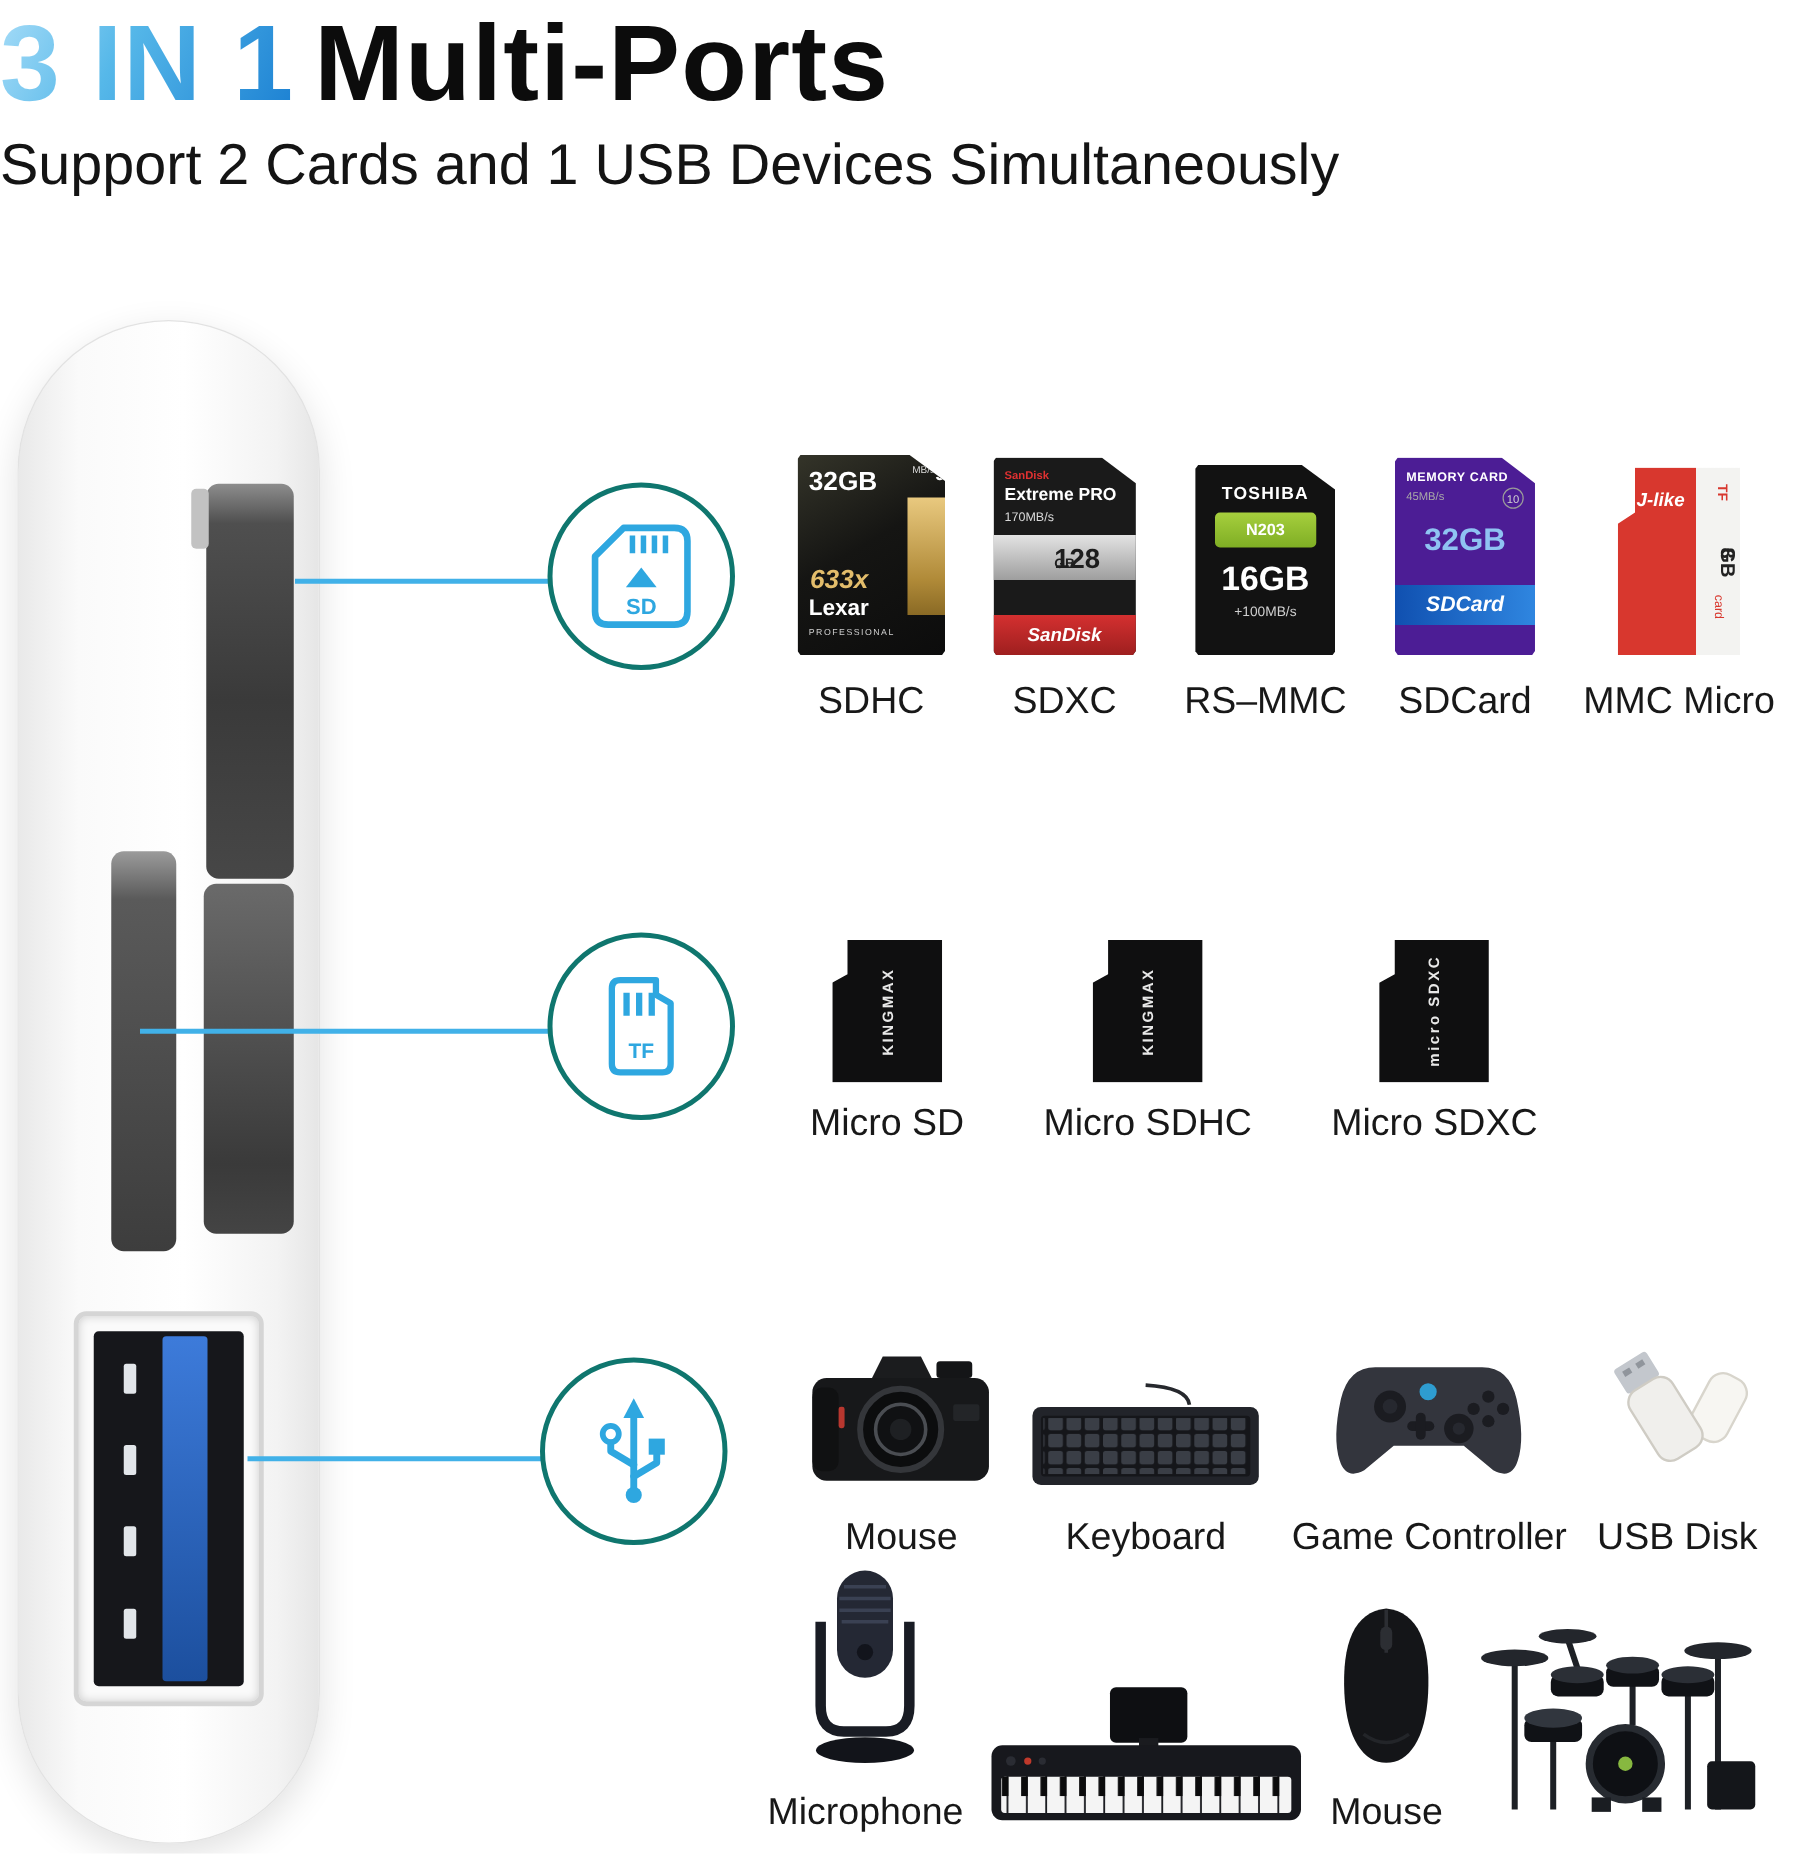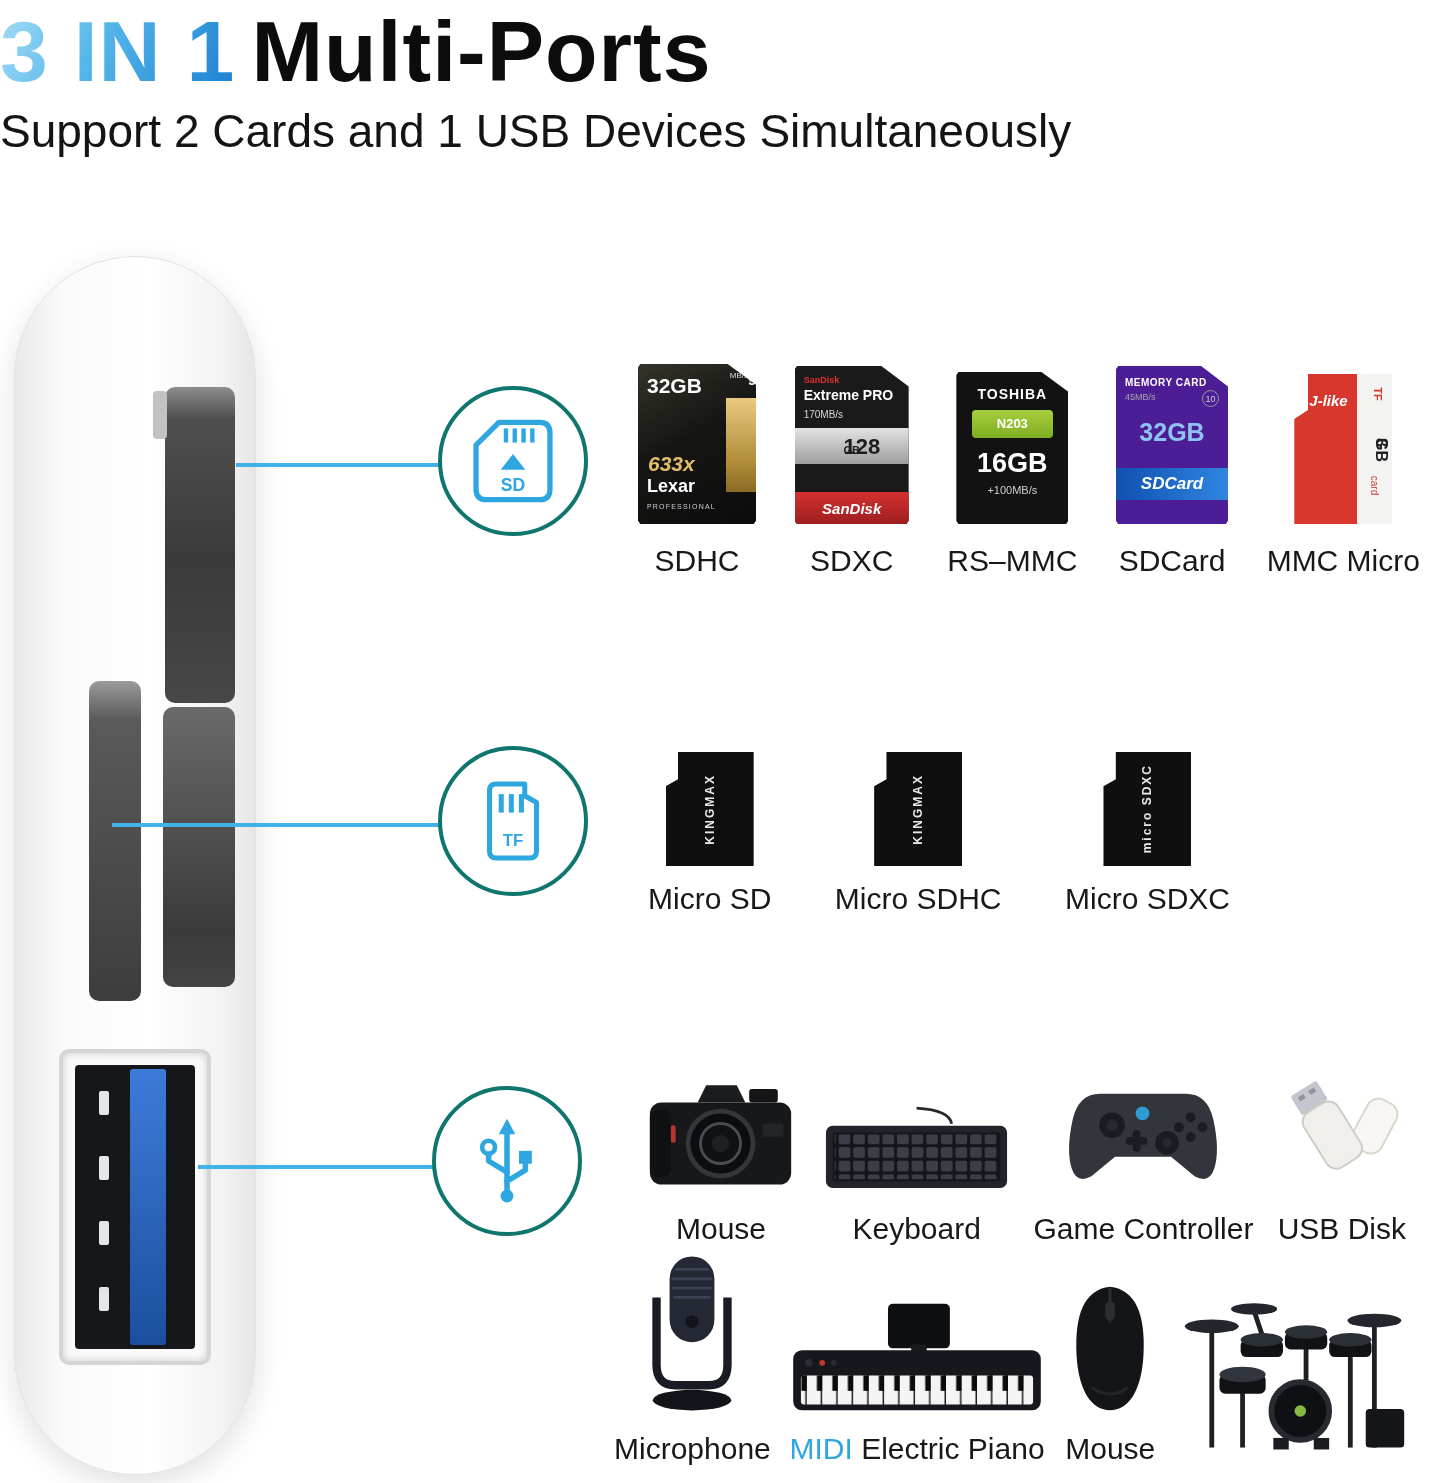--- a/index.html
+++ b/index.html
@@ -375,21 +375,20 @@
           <rect x="100" y="6" width="64" height="46" rx="5" fill="#0e0f12"></rect>
           <rect x="124" y="48" width="16" height="10" fill="#1a1b1f"></rect>
           <rect x="2" y="54" width="256" height="62" rx="9" fill="#17181d"></rect>
           <circle cx="18" cy="67" r="4" fill="#2a2c33"></circle>
             <circle cx="32" cy="67" r="3" fill="#c0392b"></circle>
           <circle cx="44" cy="67" r="3" fill="#2a2c33"></circle>
           <rect x="10" y="80" width="240" height="30" rx="3" fill="url(#pkw)"></rect>
           <rect x="10" y="80" width="240" height="16" fill="url(#pkb)"></rect>
         </svg>
       </span>
-      <div class="item-label"><span class="hl">MIDI</span><span> Electric Piano</span></div>
     </div>
 
     <div class="item">
       <span>
         <svg width="94" height="134" viewBox="0 0 98 140">
           <path d="M49 5 C22 8 12 34 14 76 c2 38 16 58 35 58 s33 -20 35 -58 C86 34 76 8 49 5 z" fill="#141518"></path>
           <line x1="49" y1="6" x2="49" y2="42" stroke="#2c2e33" stroke-width="3"></line>
           <rect x="44" y="20" width="10" height="20" rx="5" fill="#2c2e33"></rect>
           <path d="M30 110 q19 14 38 0" stroke="#232529" stroke-width="3" fill="none"></path>
         </svg>

